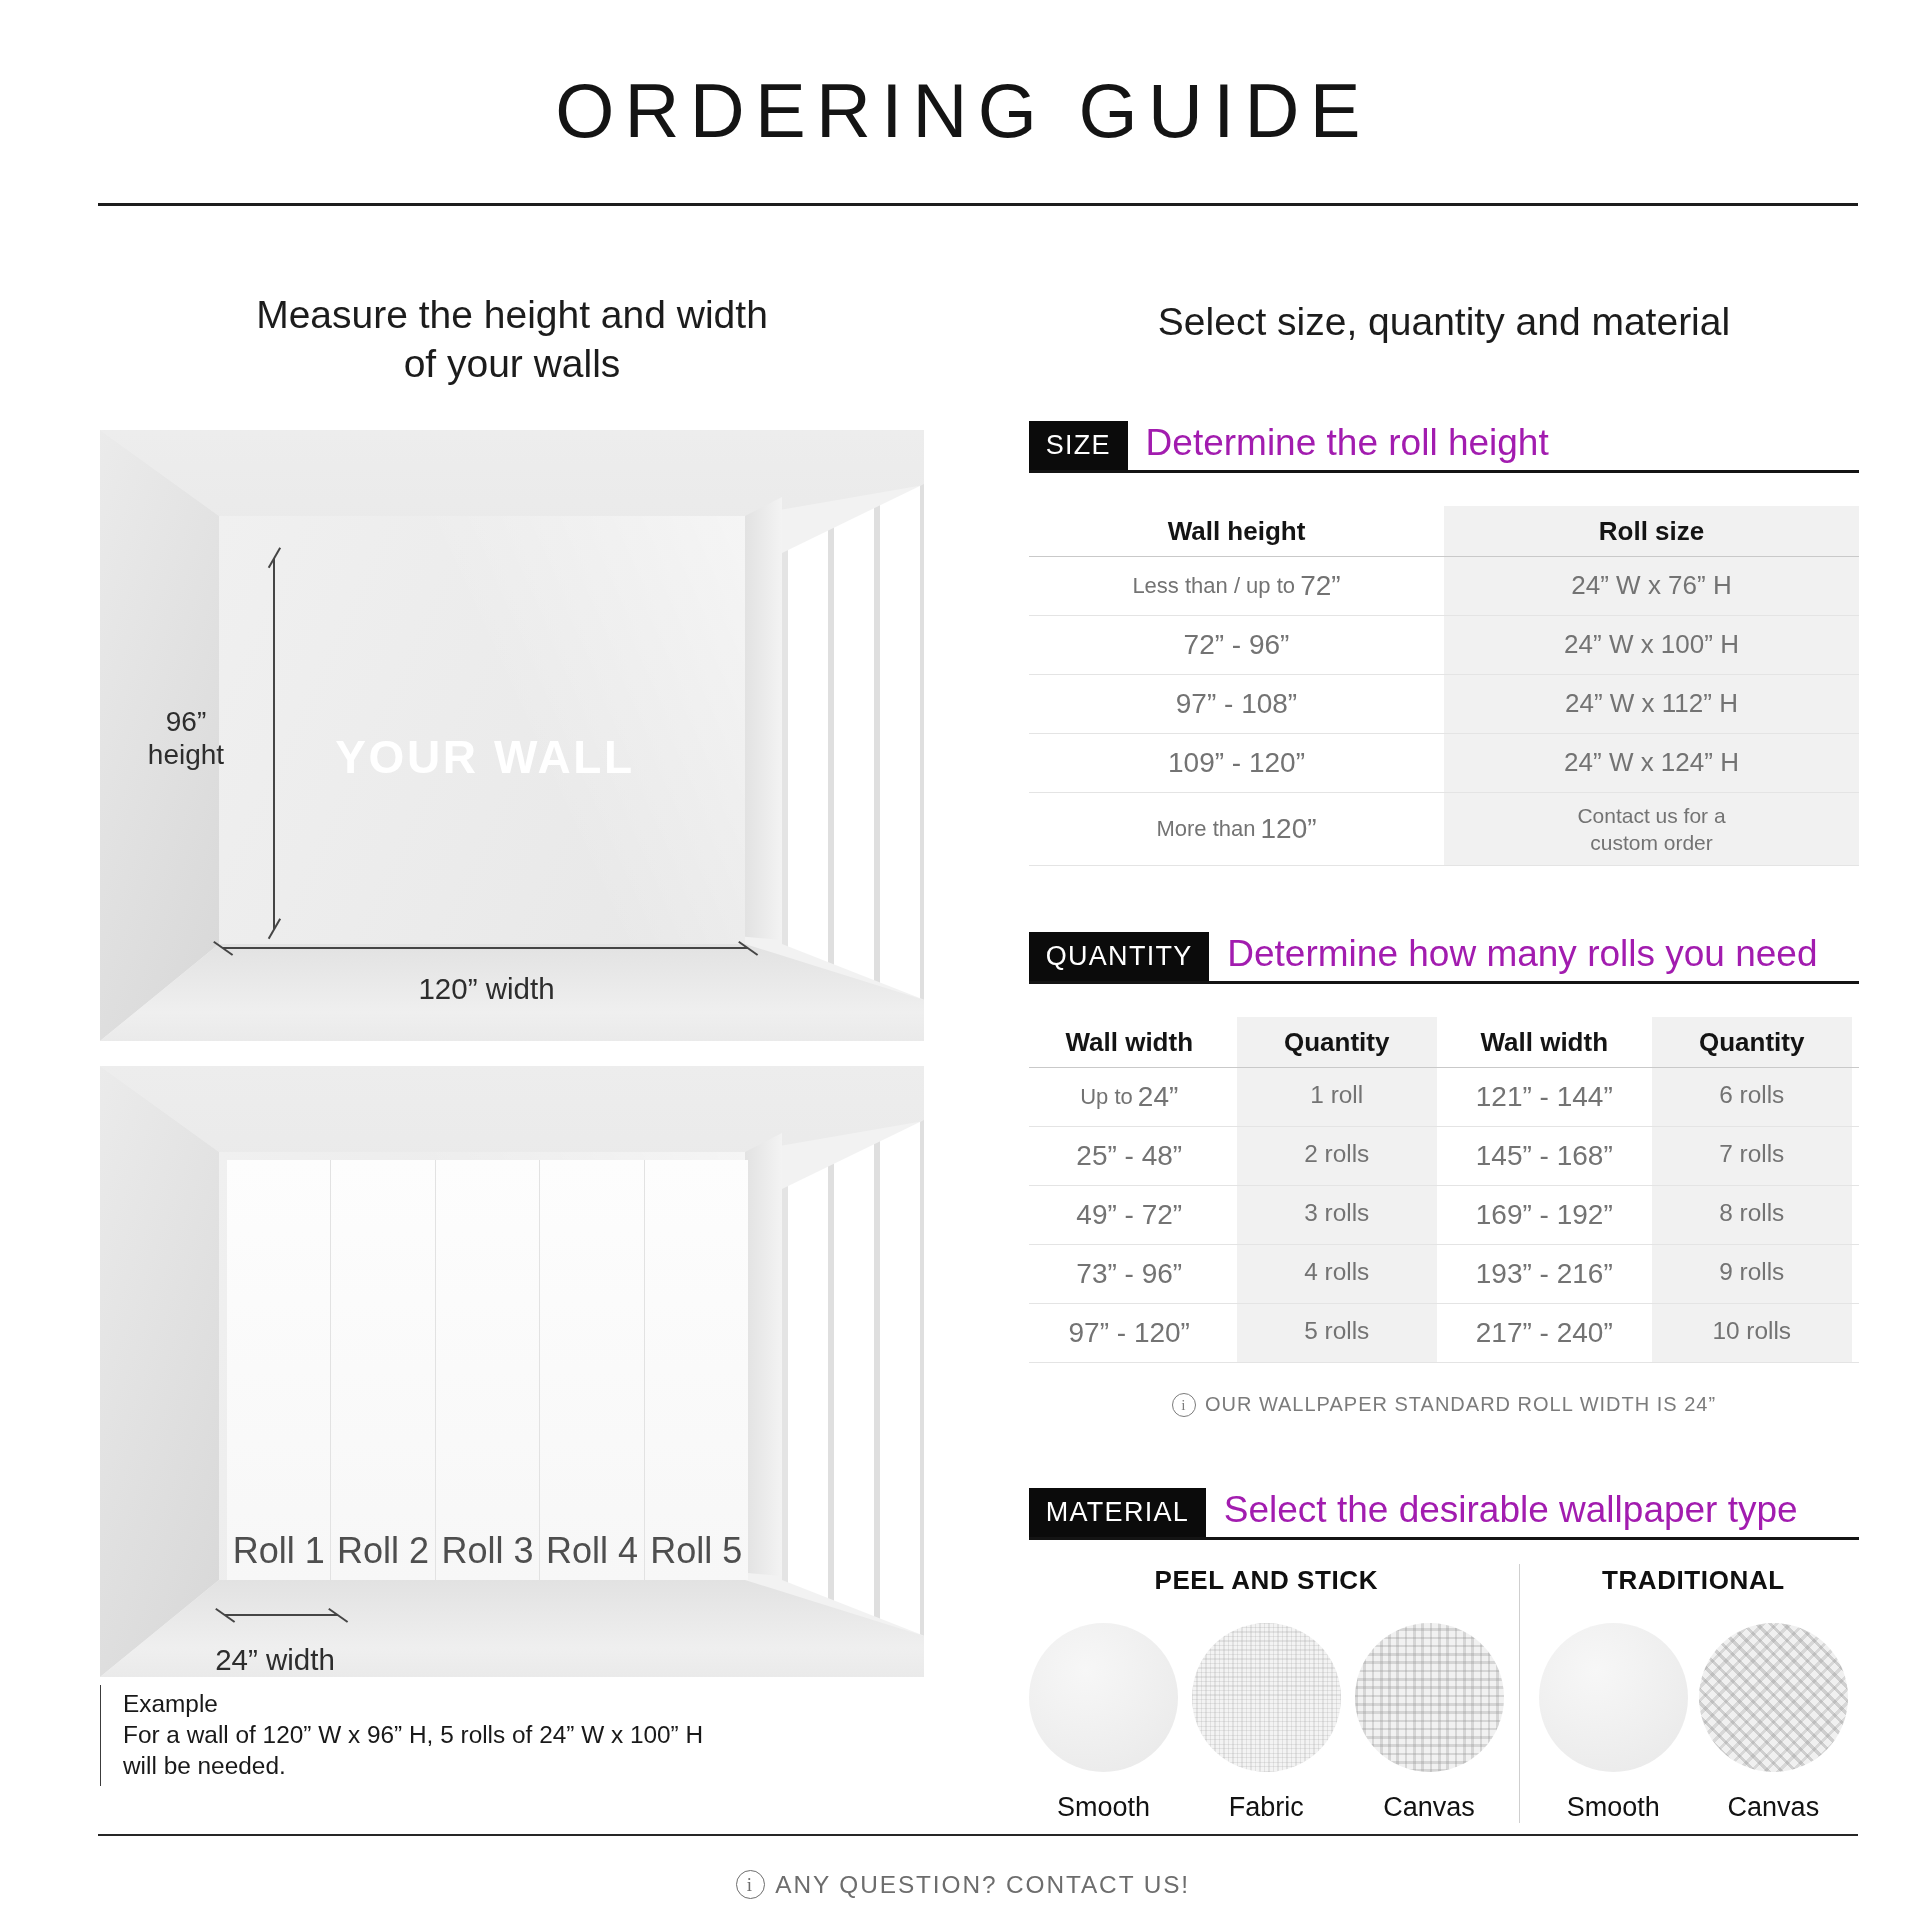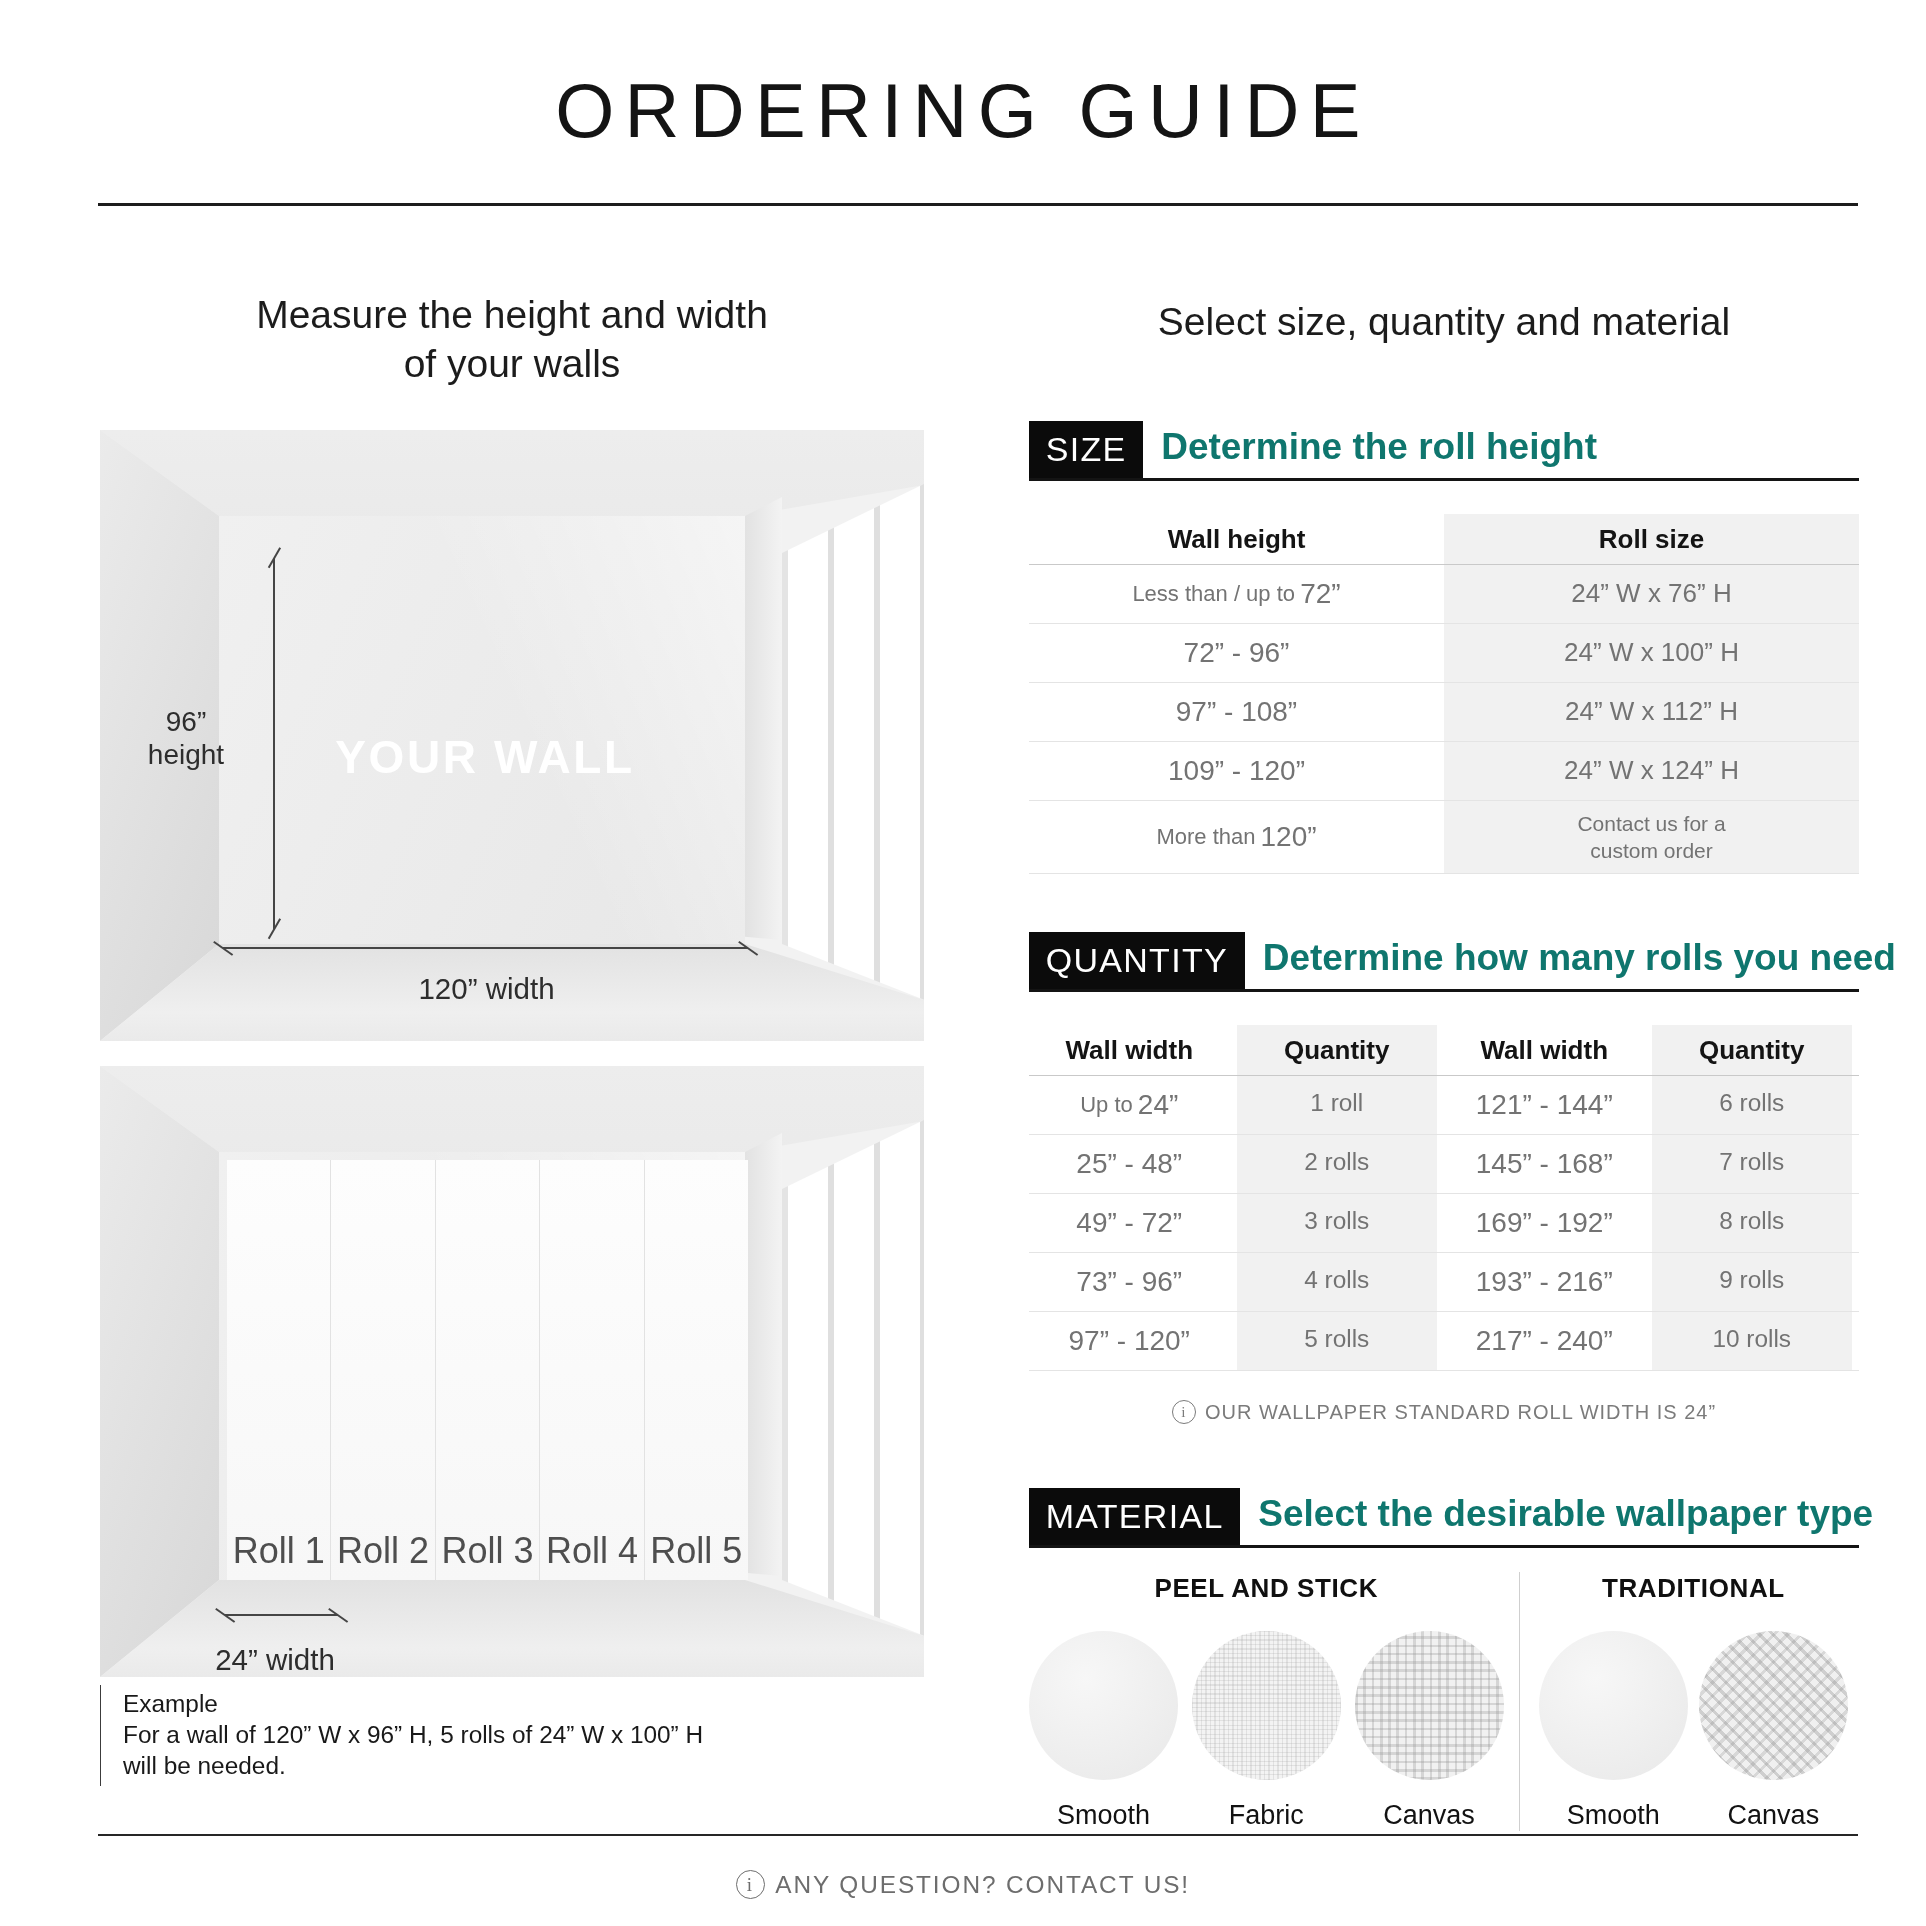--- a/index.html
+++ b/index.html
@@ -66,23 +66,23 @@
   
   .example{position:absolute;left:100px;top:1685px;border-left:1.9px solid #3c3c3c;
     padding:2.6px 0 5.1px 22px;font-size:24.4px;line-height:31px;color:#191919;}
 
   
   .section{position:absolute;left:1029px;width:830px;}
   .section.size{top:421px;}
   .section.quantity{top:932px;}
   .section.material{top:1488px;}
   .sec-head{display:flex;align-items:center;gap:18px;border-bottom:3.2px solid #141414;}
-  .badge{background:#0b0b0b;color:#ffffff;font-size:34px;letter-spacing:1.3px;
+  .badge{background:#0b0b0b;color:#ffffff;font-size:27px;letter-spacing:1.3px;
     padding:9.6px 16.7px;line-height:1.1;white-space:nowrap;}
-  .sec-title{font-size:37px;color:#0f766e;white-space:nowrap;padding-bottom:3.9px;font-weight:bold;}
+  .sec-title{font-size:37px;color:#a21caf;white-space:nowrap;padding-bottom:3.9px;}
 
   .dtable{margin-top:33px;width:100%;}
   .trow{display:flex;border-bottom:1.3px solid #e4e4e4;}
   .trow.thead{border-bottom:1.3px solid #c9c9c9;}
   .tcell{flex:1;text-align:center;padding:13px 0;font-size:22px;color:#737373;}
   .trow.thead .tcell{font-size:26px;font-weight:700;color:#141414;padding:10.3px 0 9px;}
   .tcell .num{font-size:28px;}
   .size .tcell.c-roll{background:#f1f1f1;font-size:26px;}
   .size .tcell.c-roll.small{font-size:21px;line-height:27px;white-space:pre-line;padding:9px 0;}
   .size .tcell.c-wall{display:flex;align-items:center;justify-content:center;}

